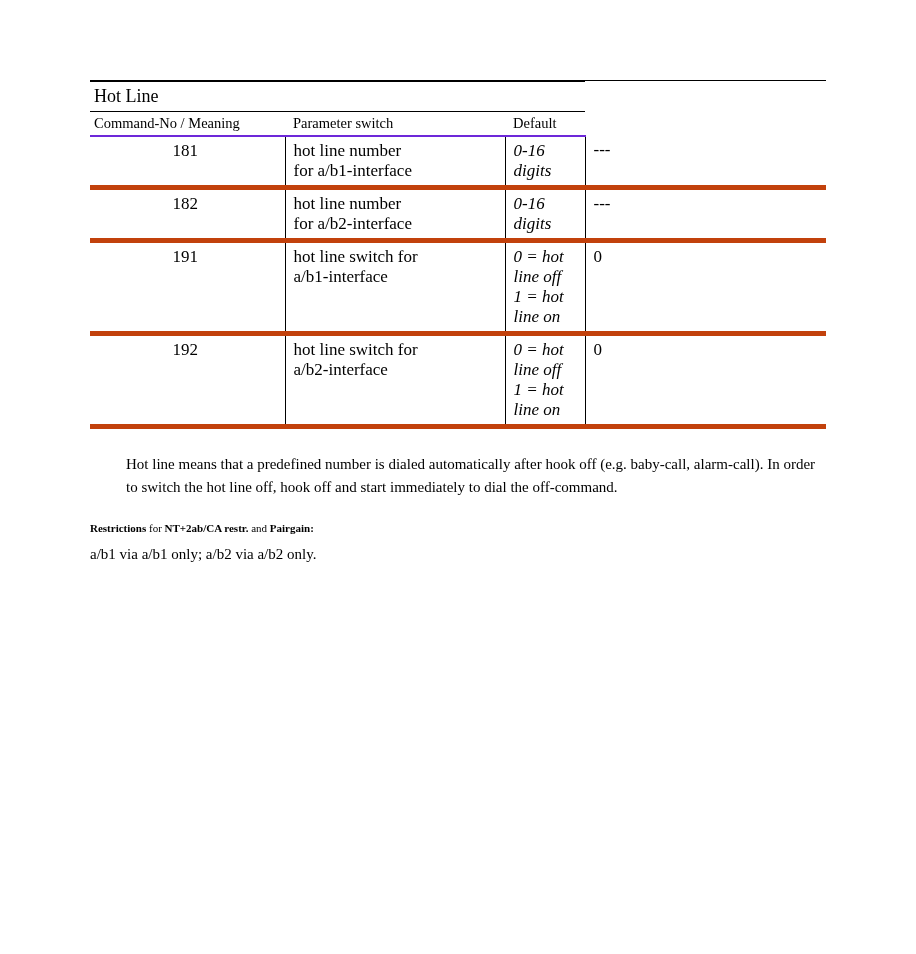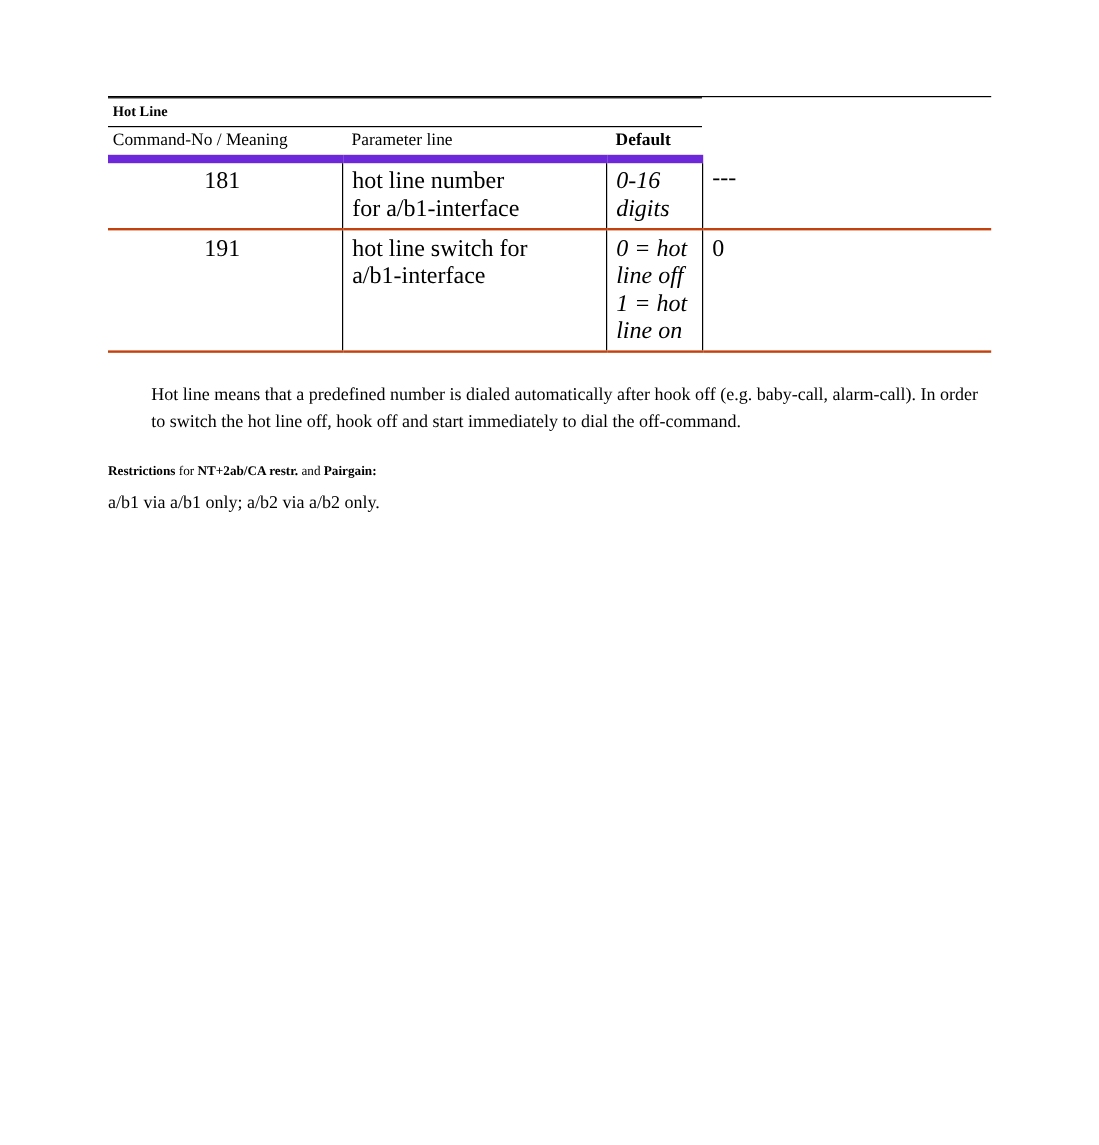--- a/index.html
+++ b/index.html
@@ -29,42 +29,42 @@
       margin-bottom: 0;
     }
 
     table {
       width: 100%;
       border-collapse: collapse;
       margin-bottom: 24px;
     }
 
     .table-title-row td {
-      font-weight: bold;
-      font-size: 12px;
+      font-weight: normal;
+      font-size: 18px;
       padding: 4px 8px 4px 4px;
       border-top: 1.5px solid #000;
       border-bottom: 1px solid #000;
     }
 
     .col-header-row td {
       padding: 3px 8px;
-      border-bottom: 7px solid #6d28d9;
+      border-bottom: 2px solid #6d28d9;
       font-size: 14.5px;
     }
 
     .col-header-row td:first-child {
       padding-left: 4px;
     }
 
     .data-row td {
       padding: 4px 8px;
       vertical-align: top;
-      font-size: 20px;
-      border-bottom: 2px solid #c2410c;
+      font-size: 17px;
+      border-bottom: 5px solid #c2410c;
     }
 
     .data-row td:first-child {
       text-align: center;
       padding-left: 4px;
       white-space: nowrap;
       border-right: 1px solid #000;
     }
 
     .data-row td:nth-child(2) {
@@ -79,21 +79,20 @@
     .col-cmd {
       width: 195px;
     }
 
     .col-param {
       width: 220px;
     }
 
     .col-default {
       width: 80px;
-      font-weight: bold;
     }
 
     .paragraph {
       font-size: 15px;
       line-height: 1.55;
       margin-bottom: 20px;
       margin-left: 36px;
     }
 
     .restrictions-para {
@@ -120,54 +119,81 @@
 
   <table>
     <tbody>
 
       <tr class="table-title-row">
         <td colspan="3">Hot Line</td>
       </tr>
 
       <tr class="col-header-row">
         <td class="col-cmd">Command-No / Meaning</td>
-        <td class="col-param">Parameter line</td>
+        <td class="col-param">Parameter switch</td>
         <td class="col-default">Default</td>
       </tr>
 
       <tr class="data-row">
         <td>
           <span>181</span>
         </td>
         <td>
           <span>hot line number</span><br>
           <span>for a/b1-interface</span>
         </td>
         <td>
           <span>0-16 digits</span>
         </td>
         <td>---</td>
       </tr>
 
+      <tr class="data-row">
+        <td>
+          <span>182</span>
+        </td>
+        <td>
+          <span>hot line number</span><br>
+          <span>for a/b2-interface</span>
+        </td>
+        <td>
+          <span>0-16 digits</span>
+        </td>
+        <td>---</td>
+      </tr>
 
       <tr class="data-row">
         <td>
           <span>191</span>
         </td>
         <td>
           <span>hot line switch for</span><br>
           <span>a/b1-interface</span>
         </td>
         <td>
           <span>0 = hot line off</span><br>
           <span>1 = hot line on</span>
         </td>
         <td>0</td>
       </tr>
 
+      <tr class="data-row">
+        <td>
+          <span>192</span>
+        </td>
+        <td>
+          <span>hot line switch for</span><br>
+          <span>a/b2-interface</span>
+        </td>
+        <td>
+          <span>0 = hot line off</span><br>
+          <span>1 = hot line on</span>
+        </td>
+        <td>0</td>
+      </tr>
     </tbody>
   </table>
 
   <p class="paragraph">Hot line means that a predefined number is dialed automatically after hook off (e.g. baby-call, alarm-call). In order to switch the hot line off, hook off and start immediately to dial the off-command.</p>
 
   <p class="restrictions-para">
     <strong>Restrictions</strong><span> for </span><strong>NT+2ab/CA restr.</strong><span> and </span><strong>Pairgain:</strong>
   </p>
   <p class="restrictions-line2">a/b1 via a/b1 only; a/b2 via a/b2 only.</p>
 

